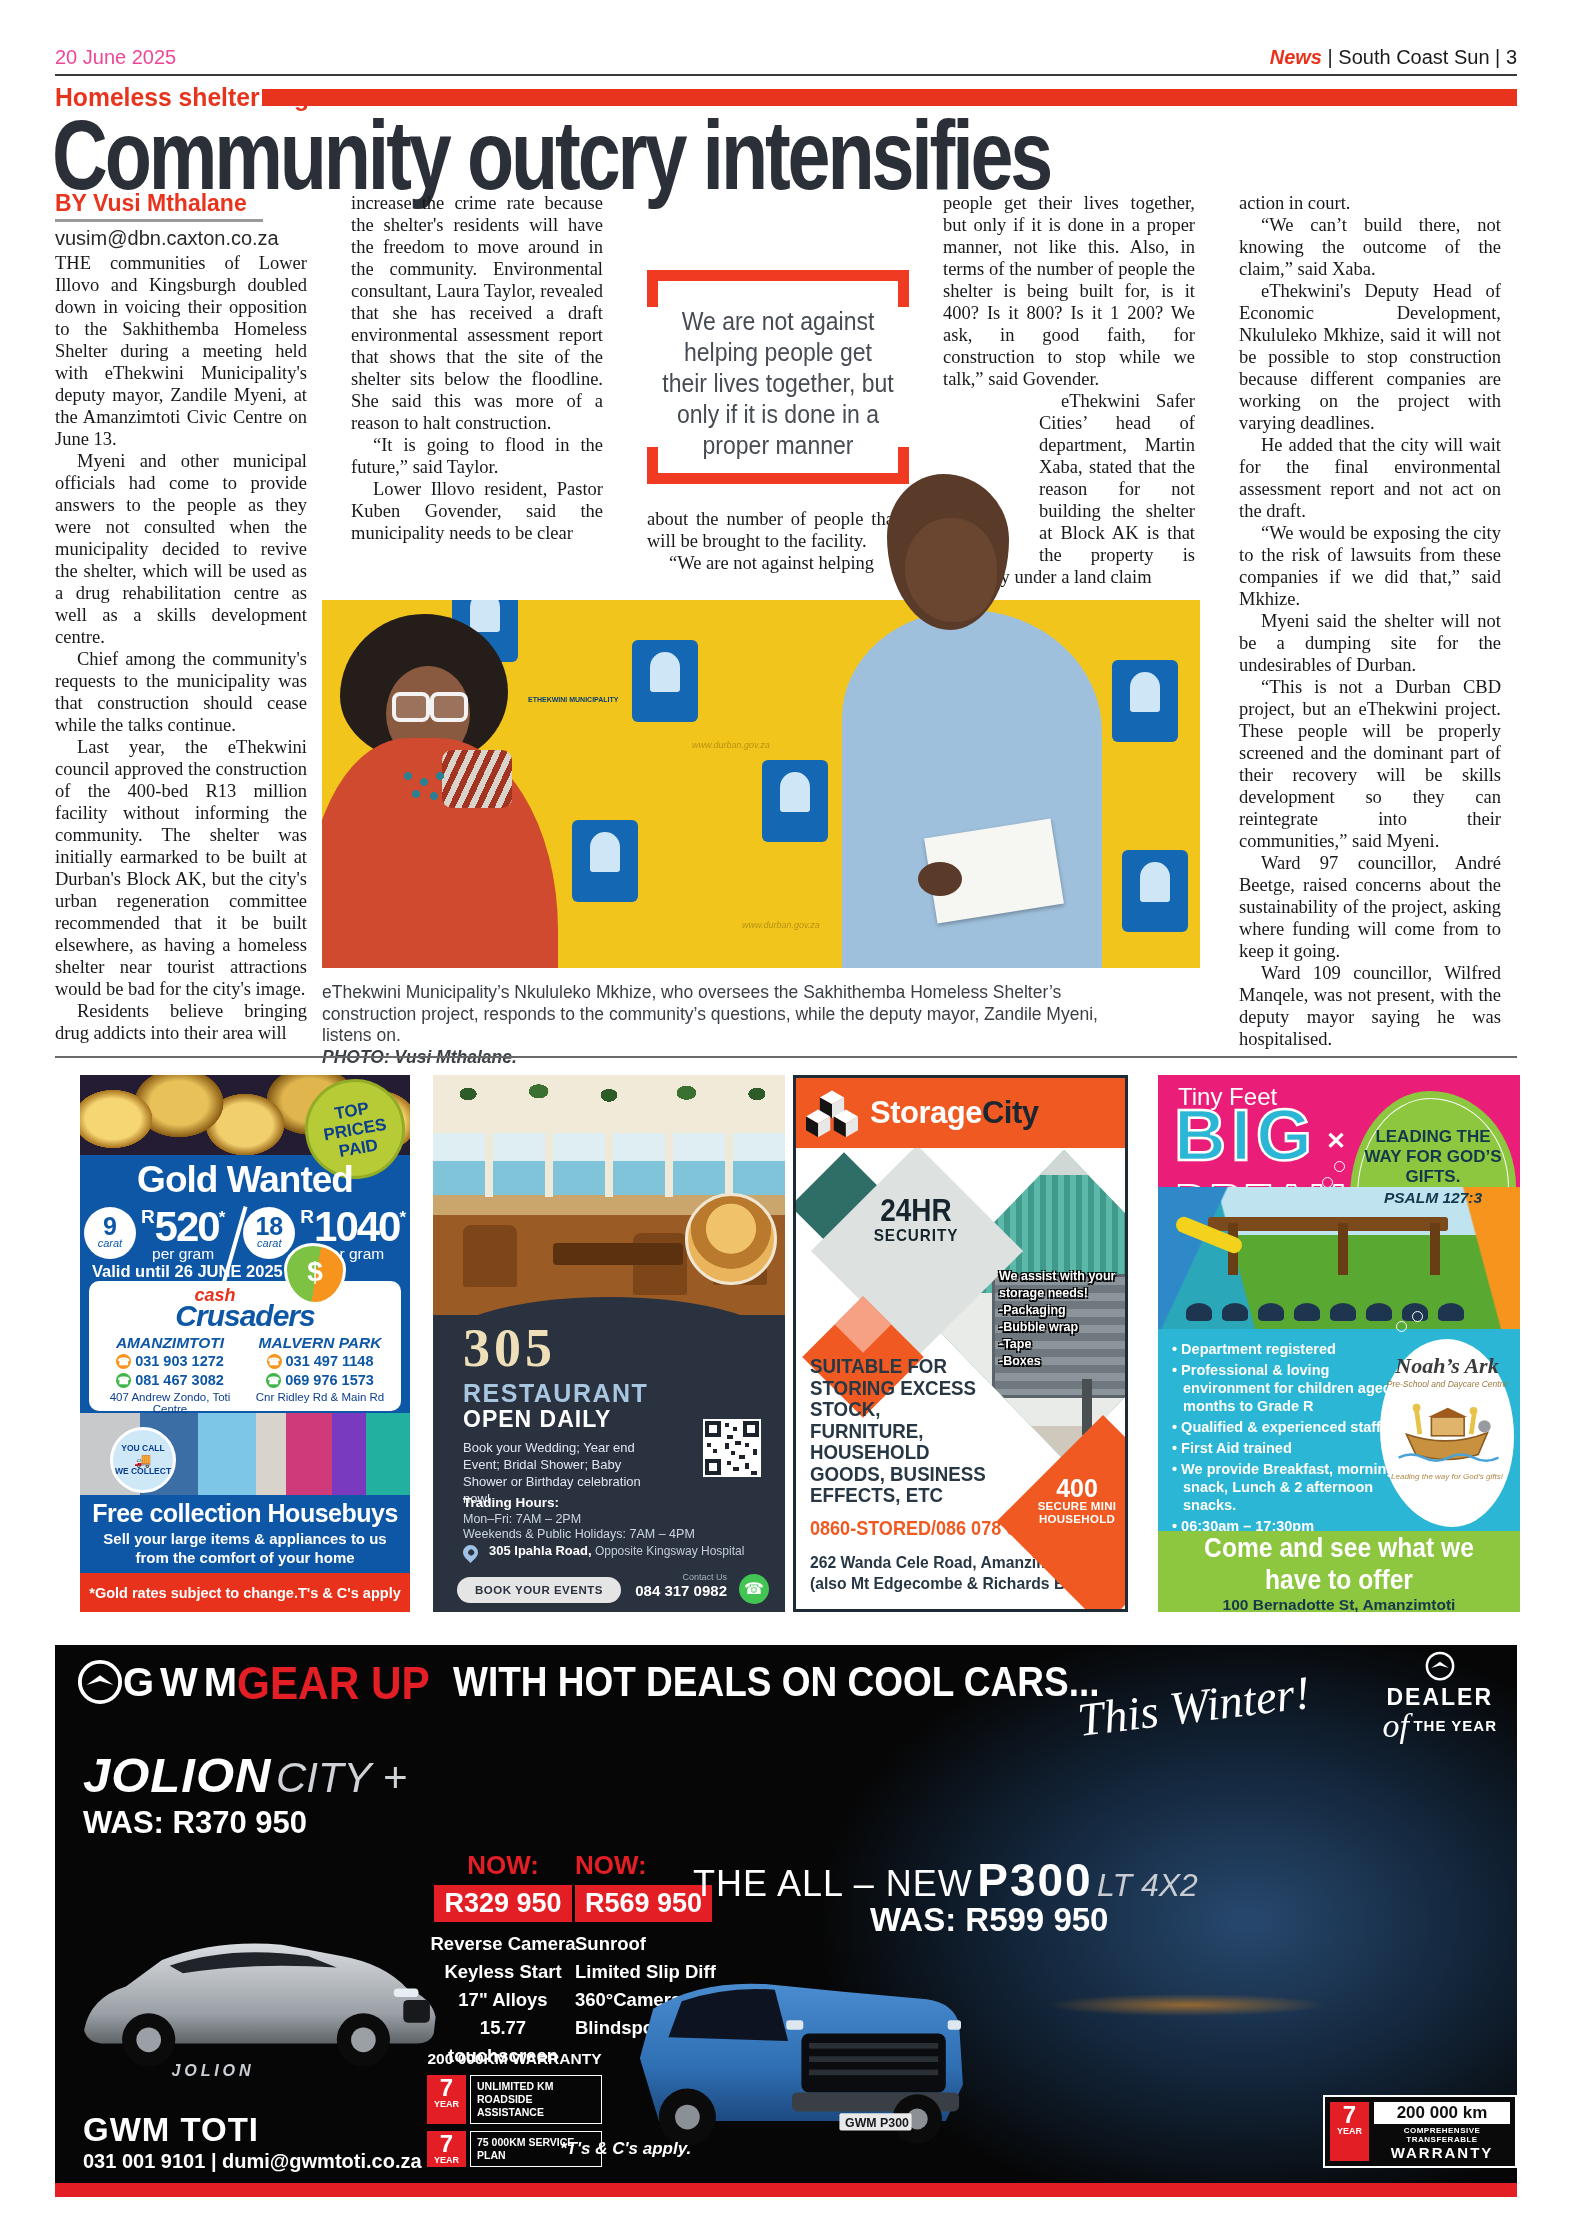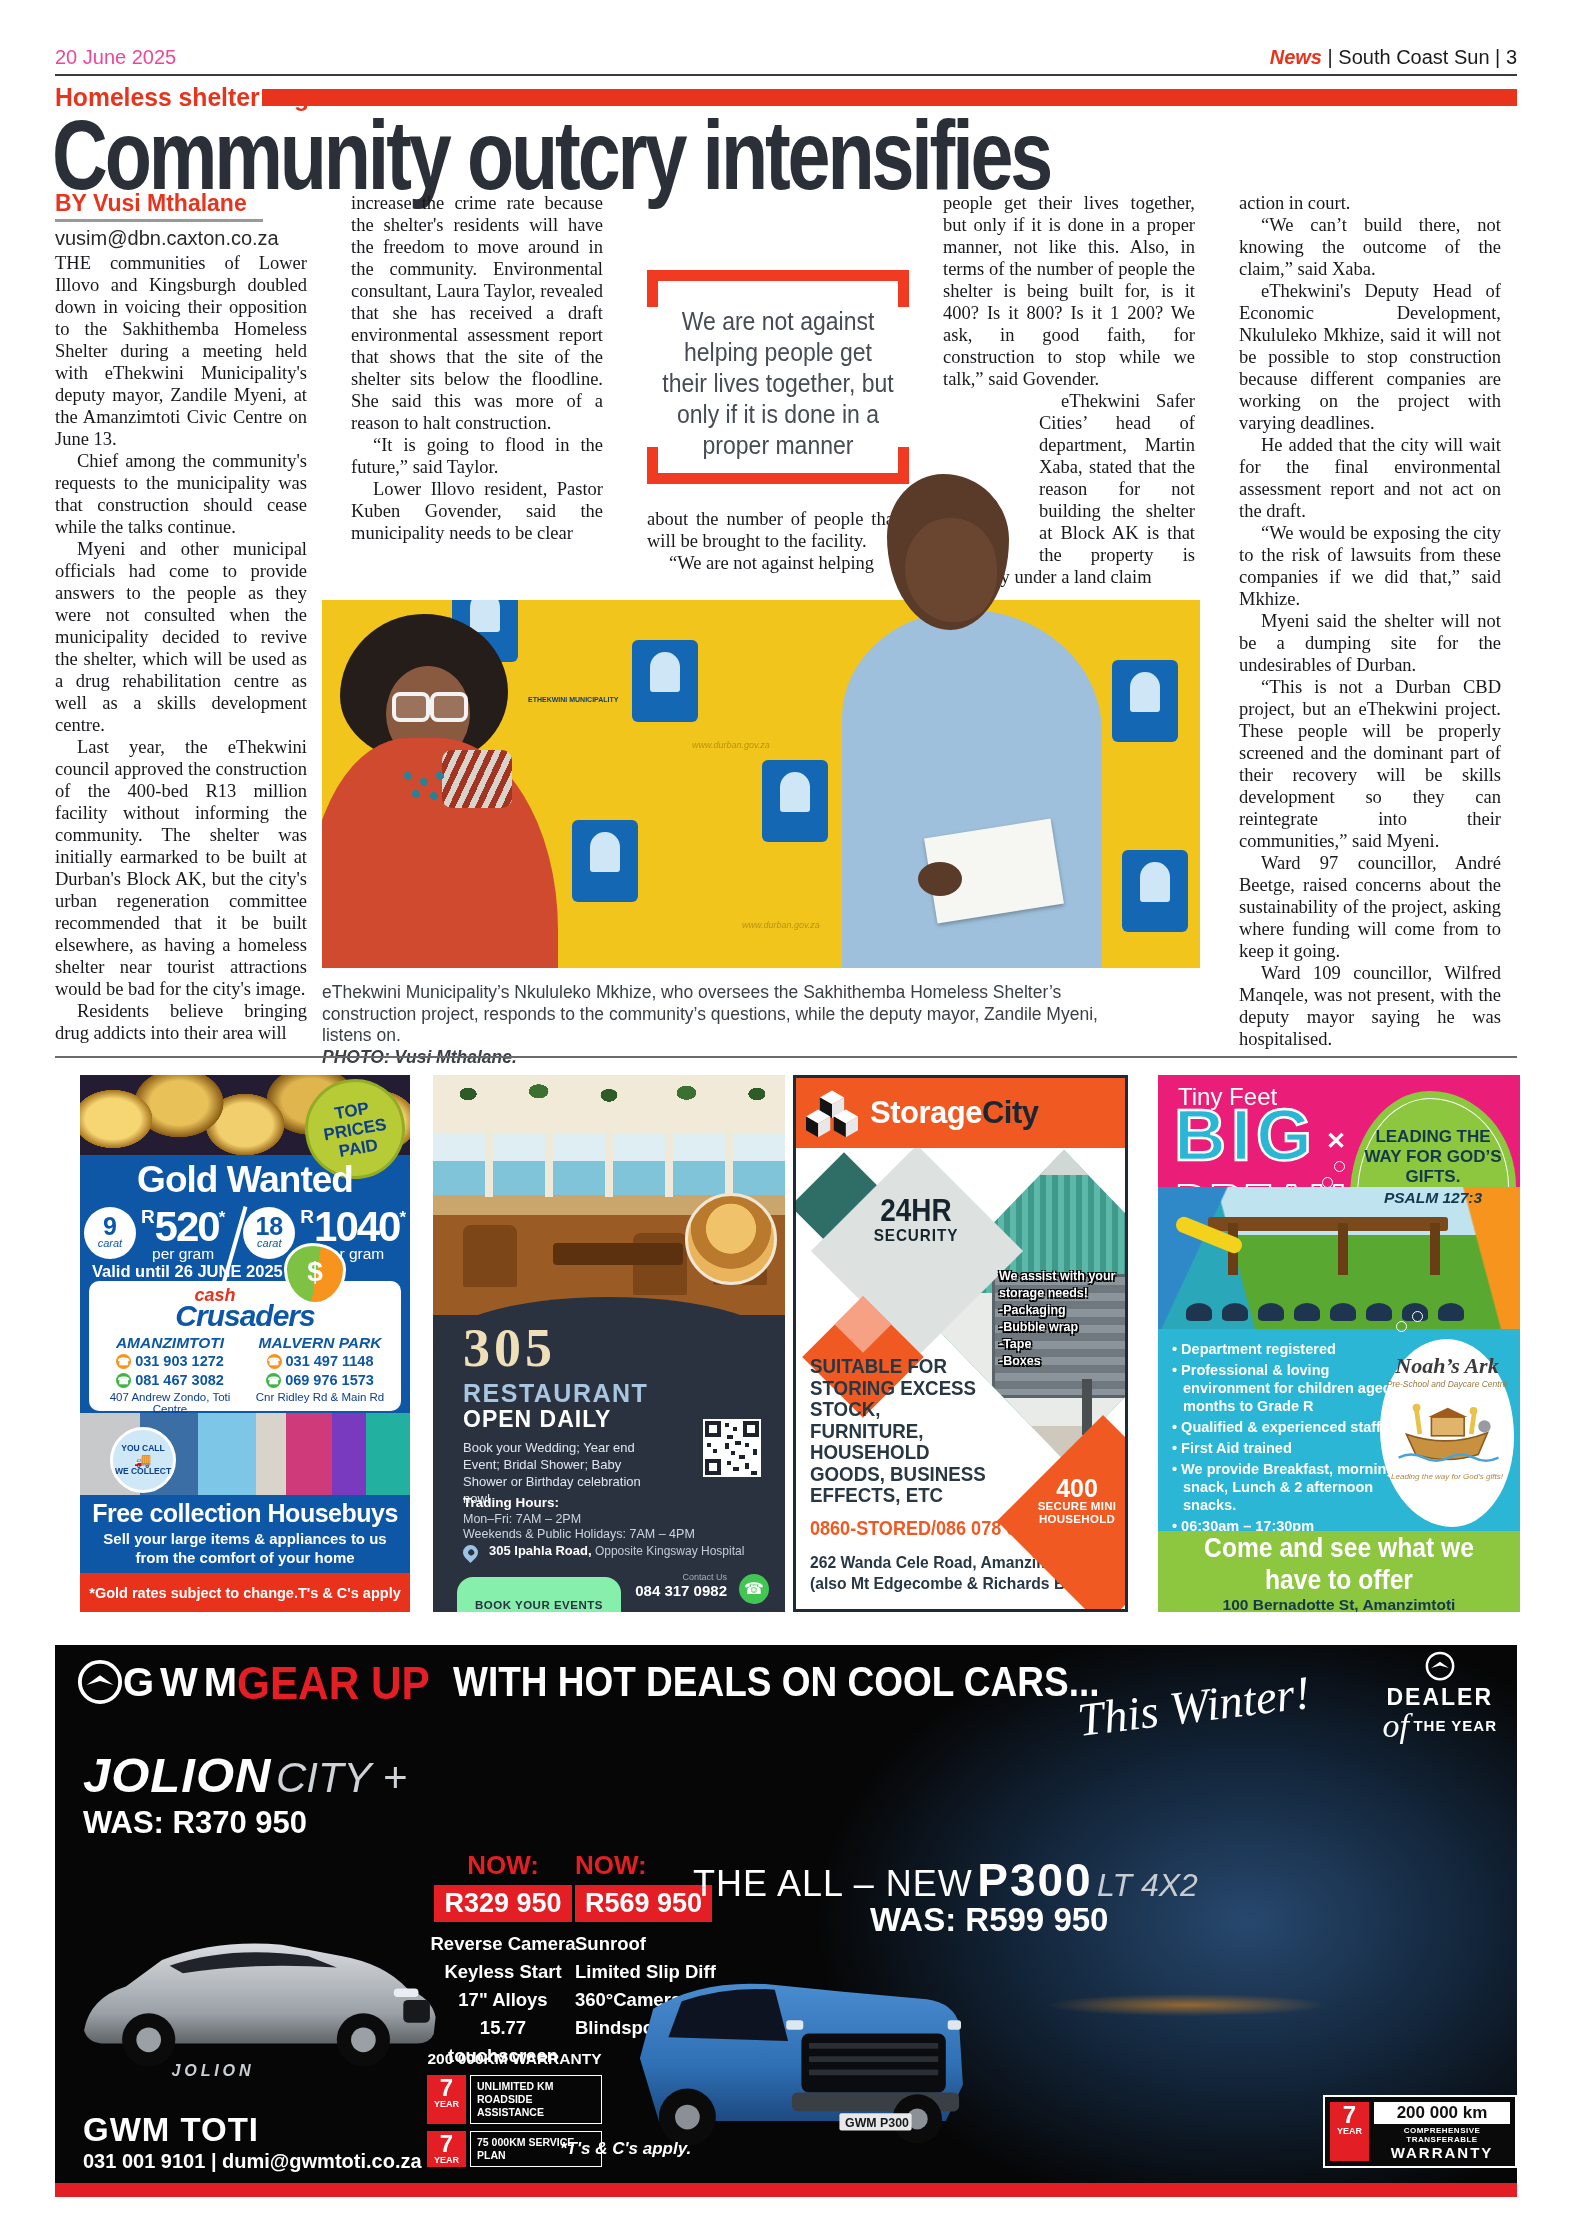--- a/index.html
+++ b/index.html
@@ -124,22 +124,22 @@
   .r-rest{position:absolute;left:30px;top:304px;font-size:25px;font-weight:bold;color:#a9c6e0;letter-spacing:1.5px;}
   .r-open{position:absolute;left:30px;top:331px;font-size:23px;font-weight:bold;color:#fff;letter-spacing:1px;}
   .r-book{position:absolute;left:30px;top:364px;width:205px;font-size:13px;color:#dfe6ee;line-height:17px;}
   .r-qr{position:absolute;right:24px;top:344px;width:58px;height:58px;background:#fff;}
   .r-th{position:absolute;left:30px;top:420px;font-size:13.5px;font-weight:bold;color:#fff;}
   .r-h{position:absolute;left:30px;font-size:12.5px;color:#cdd6e0;}
   .r-pin{position:absolute;left:30px;top:470px;width:15px;height:15px;background:#9fc1e5;border-radius:50% 50% 50% 0;transform:rotate(-45deg);}
   .r-pin i{position:absolute;left:4.5px;top:4.5px;width:6px;height:6px;border-radius:50%;background:#2a3240;}
   .r-addr{position:absolute;left:56px;top:468px;font-size:13px;color:#fff;}
   .r-addr b{font-weight:bold;} .r-addr span{color:#c2cbd6;font-size:12px;font-weight:normal;}
-  .r-cta{position:absolute;left:24px;top:502px;background:#86efac;color:#2a3240;font-weight:bold;font-size:11.5px;
-         padding:22px 18px;border-radius:16px;letter-spacing:.5px;}
+  .r-cta{position:absolute;left:24px;top:502px;background:#e5e5e5;color:#2a3240;font-weight:bold;font-size:11.5px;
+         padding:7px 18px;border-radius:16px;letter-spacing:.5px;}
   .r-contact{position:absolute;right:58px;top:497px;text-align:right;}
   .r-cl{font-size:9px;color:#9fb0bd;} .r-ph{font-size:15px;font-weight:bold;color:#fff;}
   .r-wa{position:absolute;right:16px;top:499px;width:30px;height:30px;border-radius:50%;background:#43c554;color:#fff;
         text-align:center;line-height:30px;font-size:16px;}
   
   #ad-sc{left:793px;width:335px;background:#fff;border:3px solid #1e2a36;box-sizing:border-box;}
   .s-head{position:absolute;left:0;top:0;width:329px;height:70px;background:#f05a22;display:flex;align-items:center;}
   .s-brand{font-size:31px;font-weight:bold;margin-left:12px;letter-spacing:-.5px;}
   .s-brand .w{color:#fff;} .s-brand .d{color:#1b2631;}
   .dia{position:absolute;transform:rotate(45deg);}
@@ -275,22 +275,22 @@
   <div class="abs kicker">Homeless shelter saga</div>
   <div class="abs kickbar"></div>
   <div class="abs headline">Community outcry intensifies</div>
 
   <div class="abs byline">BY Vusi Mthalane</div>
   <div class="abs byrule"></div>
   <div class="abs bymail">vusim@dbn.caxton.co.za</div>
 
   <div class="bodycol" style="left:55px;top:252px;">
     <p class="fl">THE communities of Lower Illovo and Kingsburgh doubled down in voicing their opposition to the Sakhithemba Homeless Shelter during a meeting held with eThekwini Municipality's deputy mayor, Zandile Myeni, at the Amanzimtoti Civic Centre on June 13.</p>
+    <p>Myeni and other municipal officials had come to provide answers to the people as they were not consulted when the municipality decided to revive the shelter, which will be used as a drug rehabilitation centre as well as a skills development centre.</p>
     <p>Chief among the community's requests to the municipality was that construction should cease while the talks continue.</p>
-    <p>Myeni and other municipal officials had come to provide answers to the people as they were not consulted when the municipality decided to revive the shelter, which will be used as a drug rehabilitation centre as well as a skills development centre.</p>
     <p>Last year, the eThekwini council approved the construction of the 400-bed R13 million facility without informing the community. The shelter was initially earmarked to be built at Durban's Block AK, but the city's urban regeneration committee recommended that it be built elsewhere, as having a homeless shelter near tourist attractions would be bad for the city's image.</p>
     <p>Residents believe bringing drug addicts into their area will</p>
   </div>
 
   <div class="bodycol" style="left:351px;top:192px;">
     <p class="fl">increase the crime rate because the shelter's residents will have the freedom to move around in the community. Environmental consultant, Laura Taylor, revealed that she has received a draft environmental assessment report that shows that the site of the shelter sits below the floodline. She said this was more of a reason to halt construction.</p>
     <p>“It is going to flood in the future,” said Taylor.</p>
     <p>Lower Illovo resident, Pastor Kuben Govender, said the municipality needs to be clear</p>
   </div>
 

